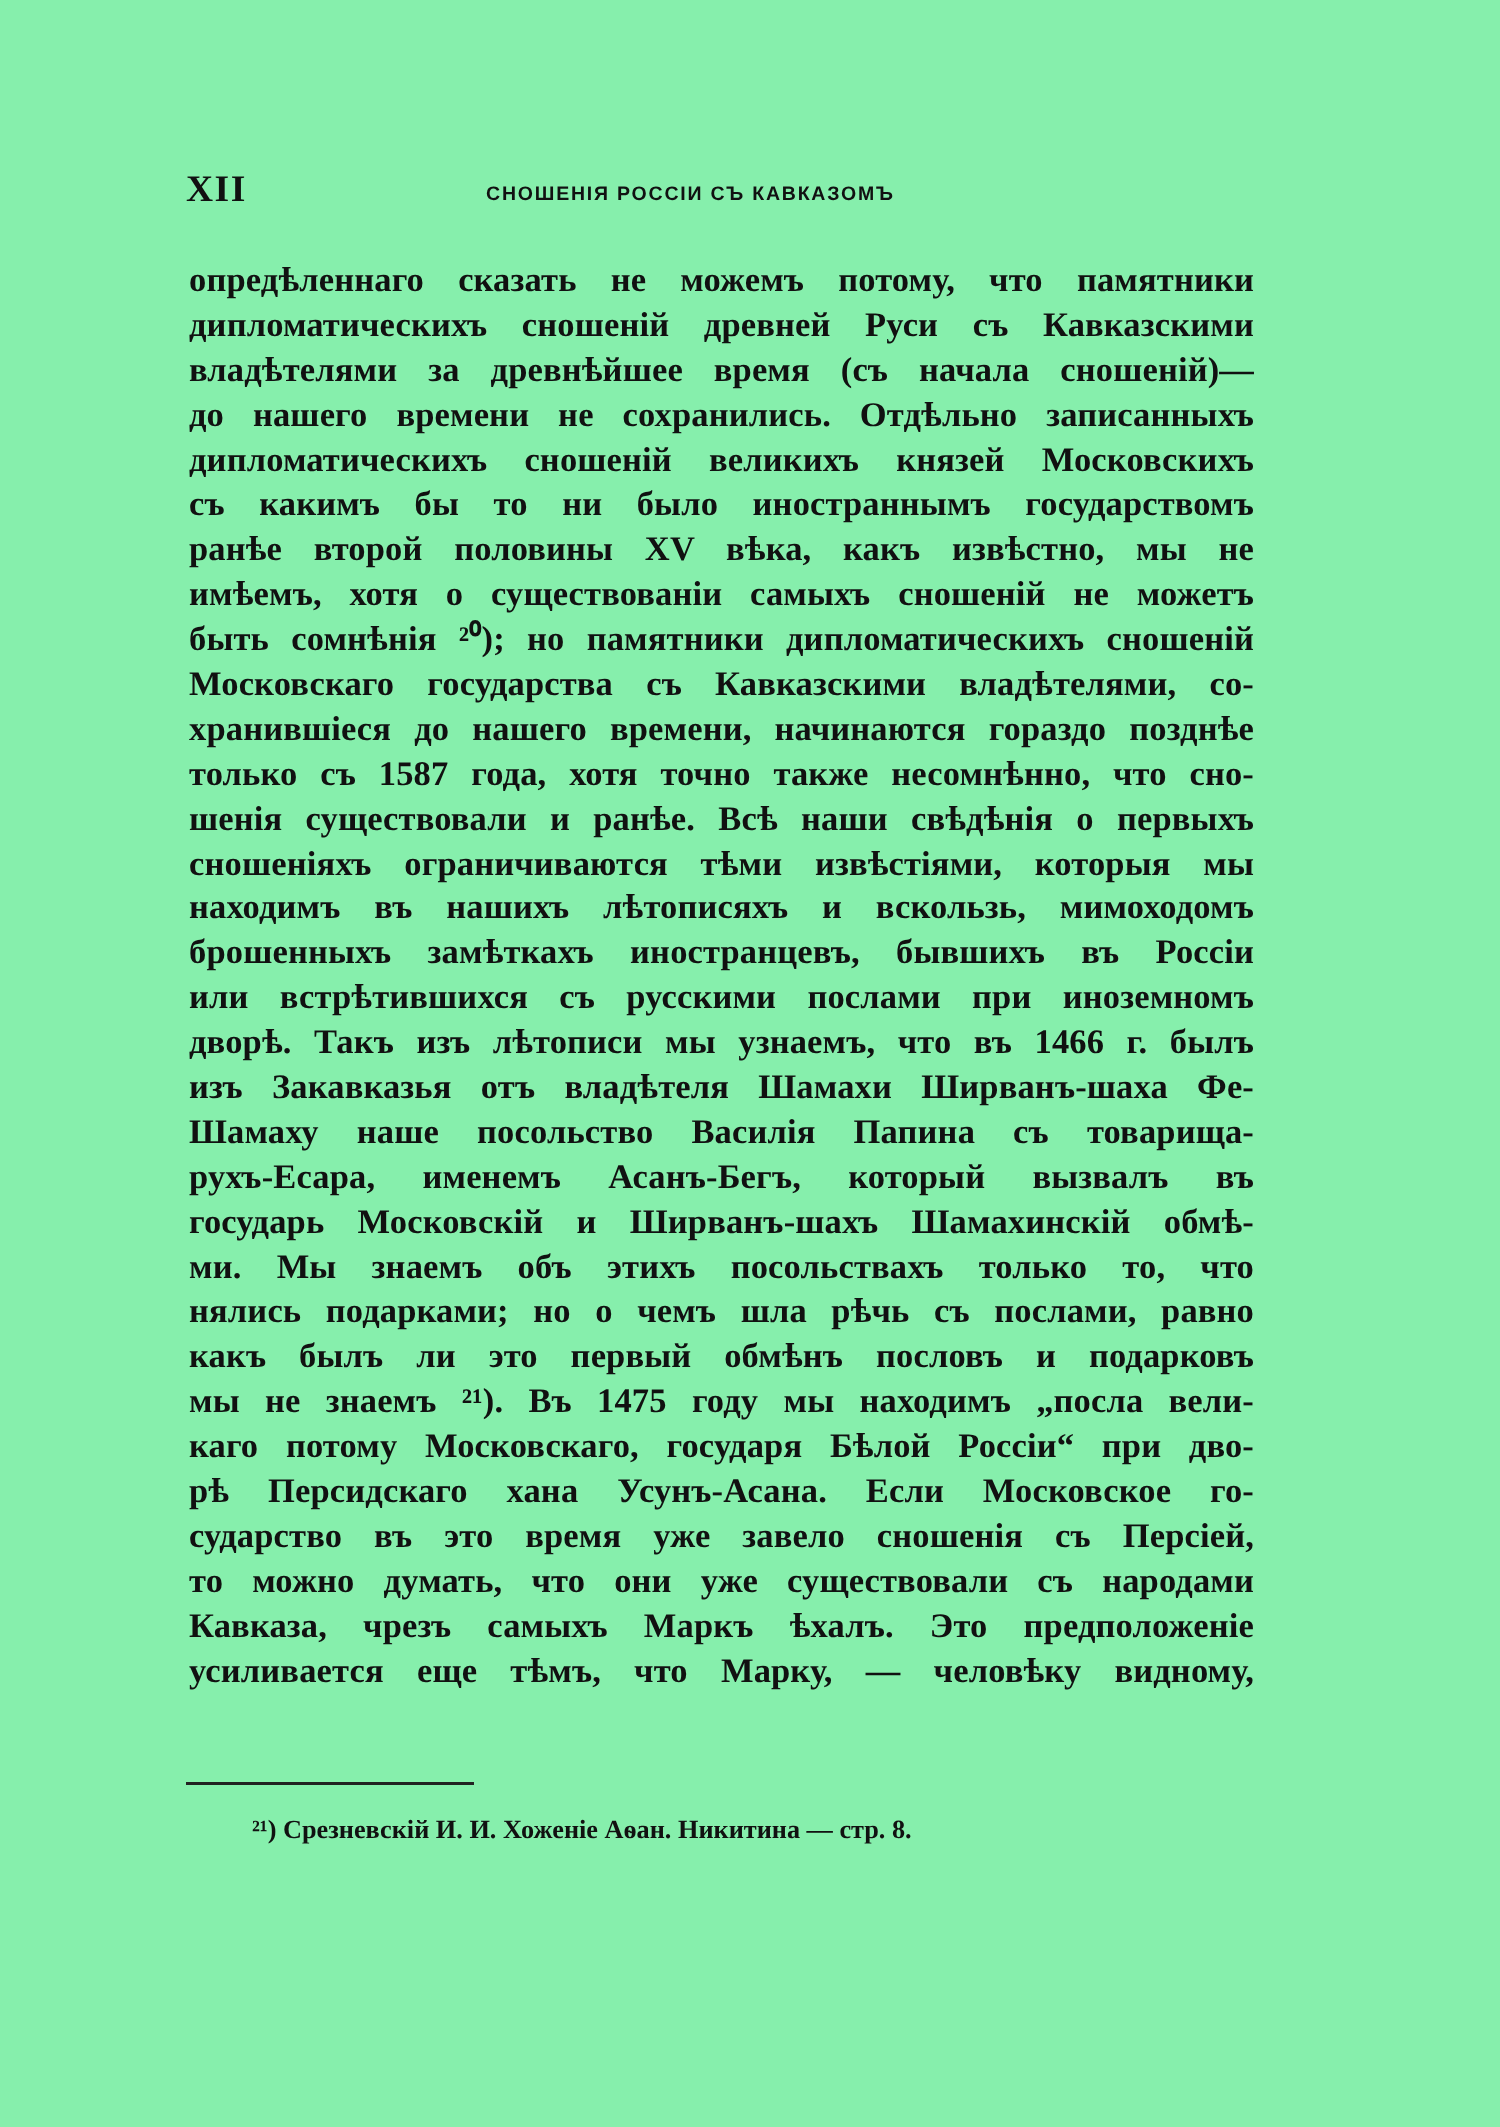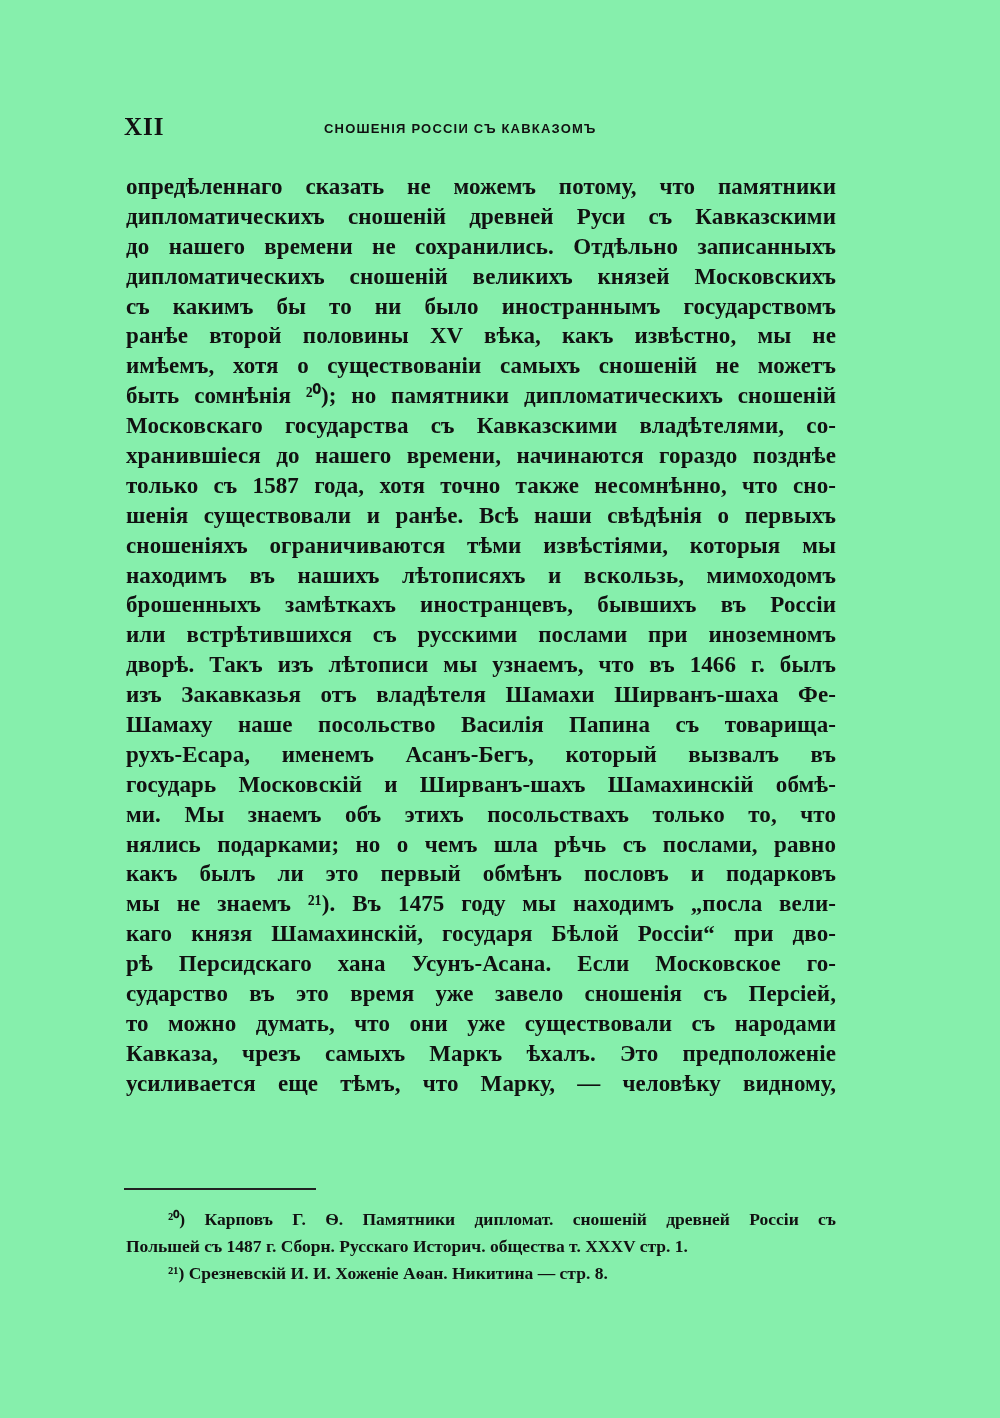--- a/index.html
+++ b/index.html
@@ -48,20 +48,21 @@
 <div class="page">
 
   <div class="header">
     <span class="page-number">XII</span>
     <span class="running-title">СНОШЕНІЯ РОССІИ СЪ КАВКАЗОМЪ</span>
   </div>
 
   <div class="body-text">
     <span class="line">опредѣленнаго сказать не можемъ потому, что памятники</span>
     <span class="line">дипломатическихъ сношеній древней Руси съ Кавказскими</span>
+    <span class="line">владѣтелями за древнѣйшее время (съ начала сношеній)—</span>
     <span class="line">до нашего времени не сохранились. Отдѣльно записанныхъ</span>
     <span class="line">дипломатическихъ сношеній великихъ князей Московскихъ</span>
     <span class="line">съ какимъ бы то ни было иностраннымъ государствомъ</span>
     <span class="line">ранѣе второй половины XV вѣка, какъ извѣстно, мы не</span>
     <span class="line">имѣемъ, хотя о существованіи самыхъ сношеній не можетъ</span>
     <span class="line">быть сомнѣнія ²⁰); но памятники дипломатическихъ сношеній</span>
     <span class="line">Московскаго государства съ Кавказскими владѣтелями, со-</span>
     <span class="line">хранившіеся до нашего времени, начинаются гораздо позднѣе</span>
     <span class="line">только съ 1587 года, хотя точно также несомнѣнно, что сно-</span>
     <span class="line">шенія существовали и ранѣе. Всѣ наши свѣдѣнія о первыхъ</span>
@@ -71,33 +72,29 @@
     <span class="line">или встрѣтившихся съ русскими послами при иноземномъ</span>
     <span class="line">дворѣ. Такъ изъ лѣтописи мы узнаемъ, что въ 1466 г. былъ</span>
     <span class="line">изъ Закавказья отъ владѣтеля Шамахи Ширванъ-шаха Фе-</span>
     <span class="line">Шамаху наше посольство Василія Папина съ товарища-</span>
     <span class="line">рухъ-Есара, именемъ Асанъ-Бегъ, который вызвалъ въ</span>
     <span class="line">государь Московскій и Ширванъ-шахъ Шамахинскій обмѣ-</span>
     <span class="line">ми. Мы знаемъ объ этихъ посольствахъ только то, что</span>
     <span class="line">нялись подарками; но о чемъ шла рѣчь съ послами, равно</span>
     <span class="line">какъ былъ ли это первый обмѣнъ пословъ и подарковъ</span>
     <span class="line">мы не знаемъ ²¹). Въ 1475 году мы находимъ „посла вели-</span>
-    <span class="line">каго князя Шамахинскій, государя Бѣлой Россіи“ при дво-</span>
+    <span class="line">каго потому Московскаго, государя Бѣлой Россіи“ при дво-</span>
     <span class="line">рѣ Персидскаго хана Усунъ-Асана. Если Московское го-</span>
     <span class="line">сударство въ это время уже завело сношенія съ Персіей,</span>
     <span class="line">то можно думать, что они уже существовали съ народами</span>
     <span class="line">Кавказа, чрезъ самыхъ Маркъ ѣхалъ. Это предположеніе</span>
     <span class="line last">усиливается еще тѣмъ, что Марку, — человѣку видному,</span>
   </div>
 
   <div class="rule"></div>
 
   <div class="footnotes">
     <div>
-      <span class="fn-line indent justify"><span>²⁰)</span> <span>Карповъ Г. Ѳ. Памятники дипломат. сношеній древней Россіи съ</span></span>
-      <span class="fn-line">Польшей съ 1487 г. Сборн. Русскаго Историч. общества т. XXXV стр. 1.</span>
-    </div>
-    <div>
       <span class="fn-line indent"><span>²¹)</span> <span>Срезневскій И. И. Хоженіе Аѳан. Никитина — стр. 8.</span></span>
     </div>
   </div>
 
 </div>
 
 </body></html>

